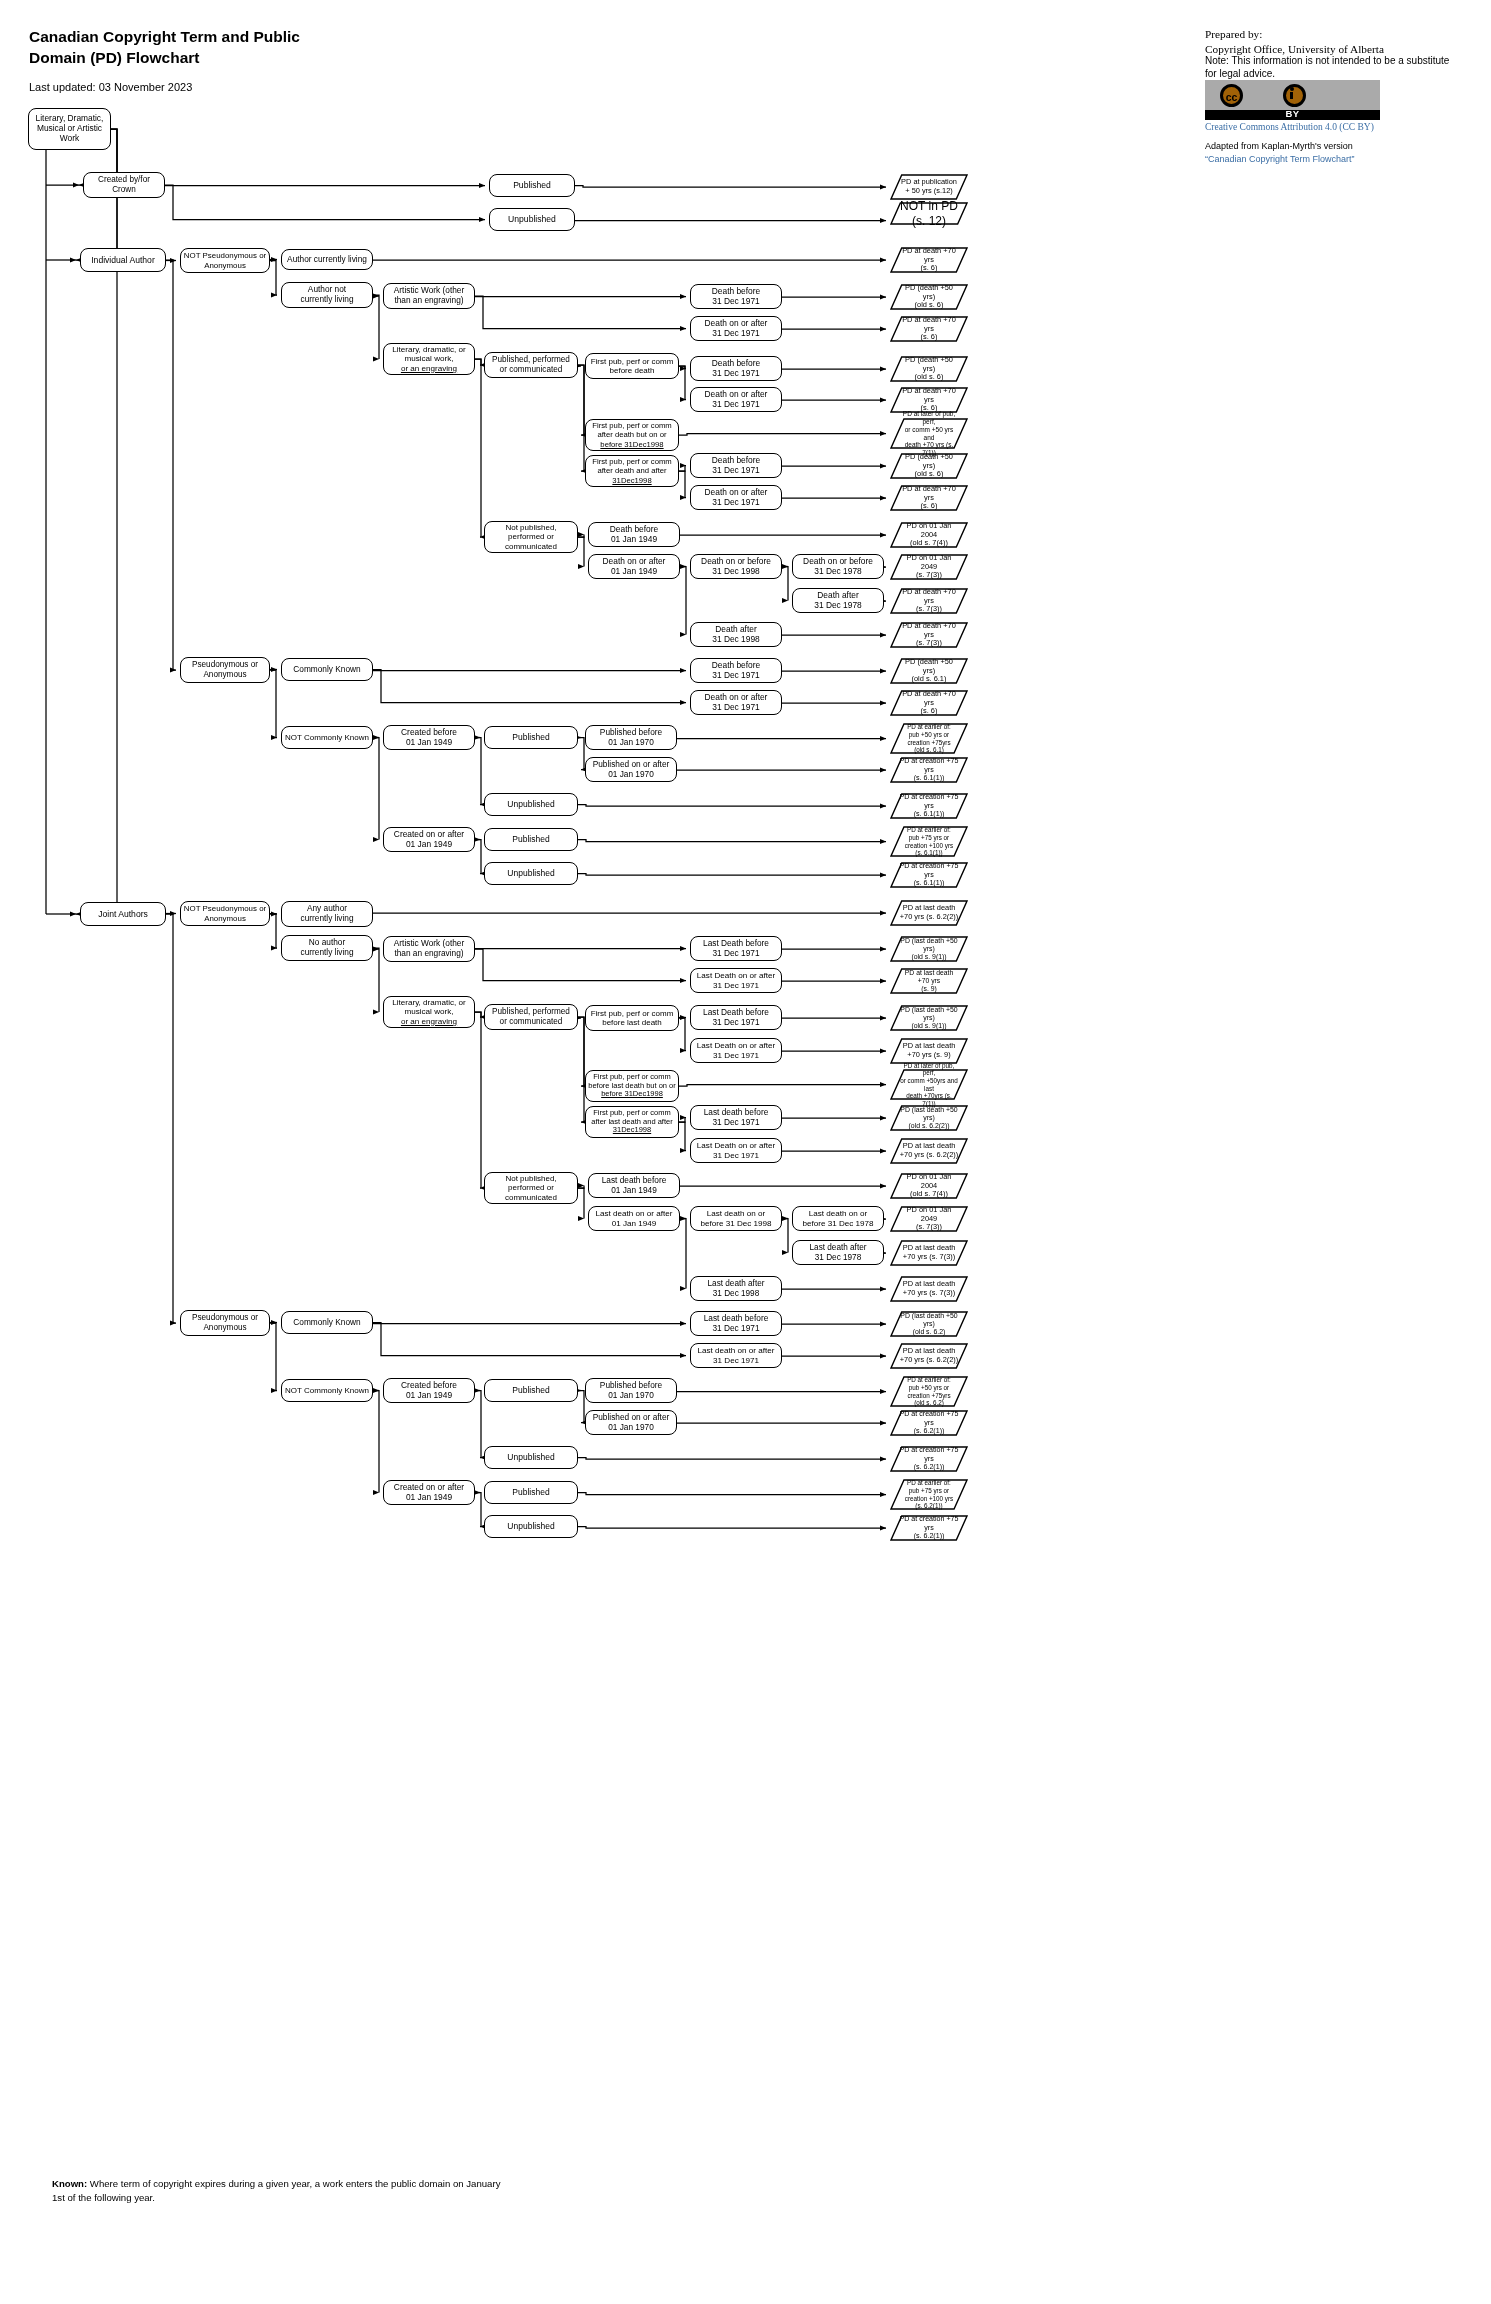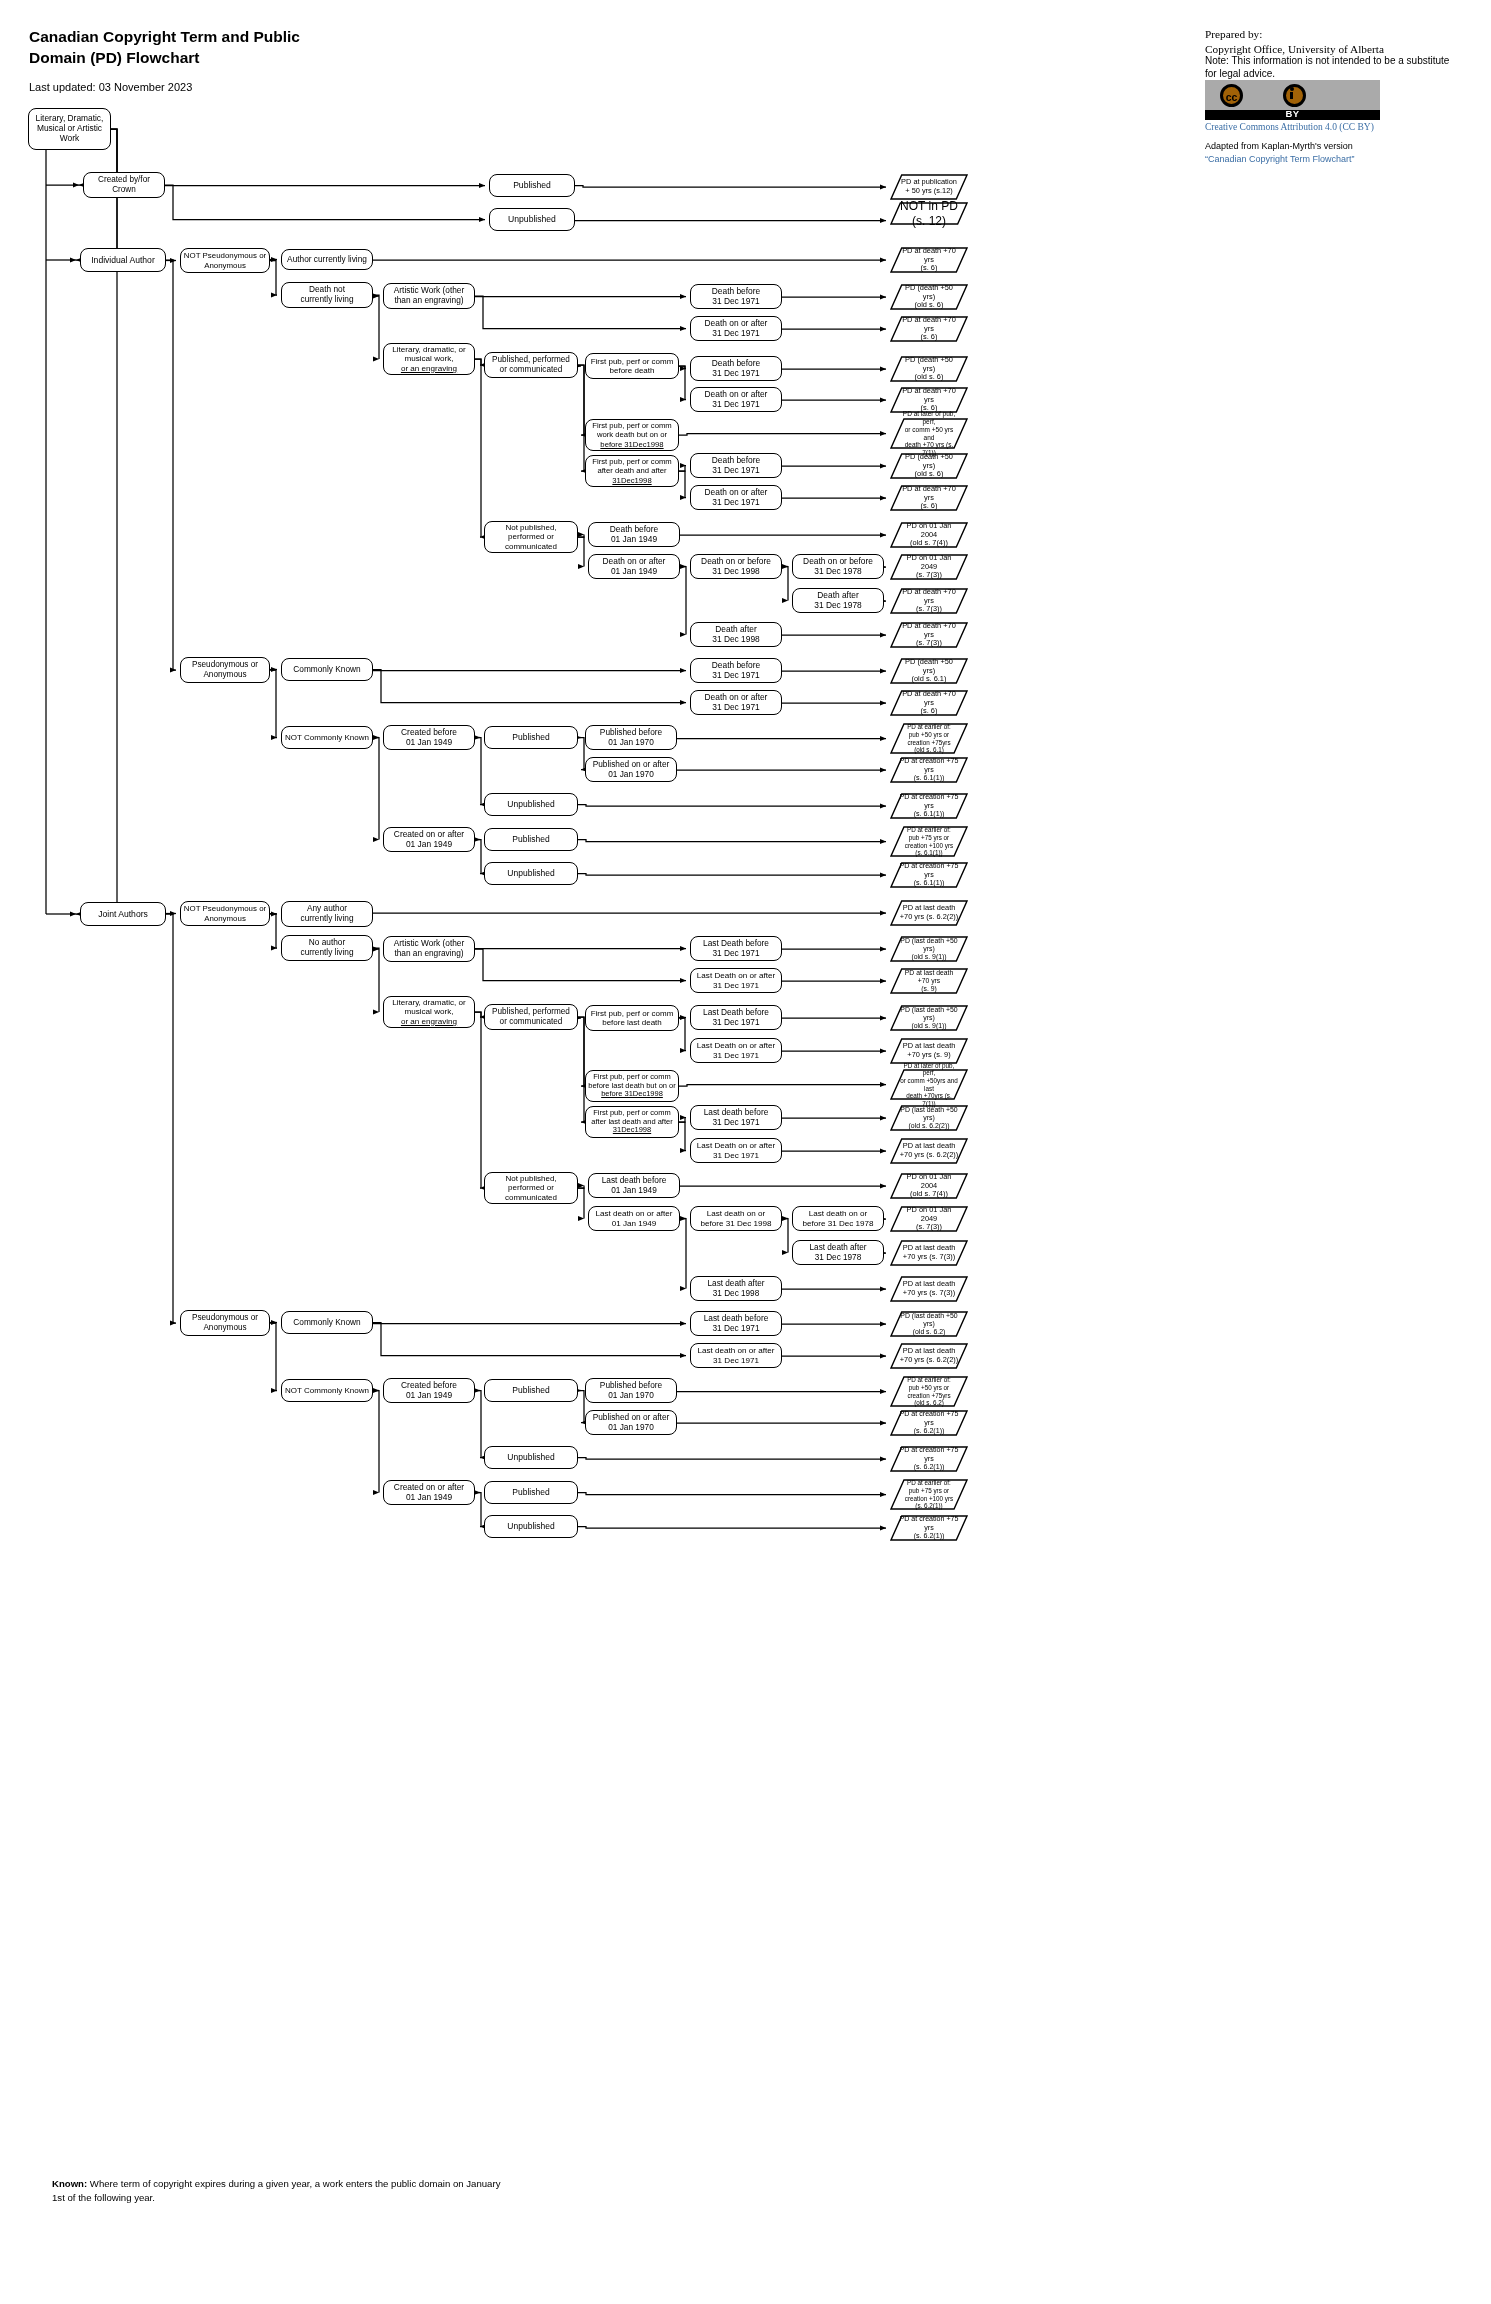--- a/index.html
+++ b/index.html
@@ -222,21 +222,21 @@
       <div class="node" style="left: 80px; top: 248px; width: 86px; height: 24px; font-size: 8.6px;">
         <div><span>Individual Author</span></div>
       </div>
       <div class="node" style="left: 180px; top: 248px; width: 90px; height: 25px; font-size: 7.9px;">
         <div><span>NOT Pseudonymous or</span><br><span>Anonymous</span></div>
       </div>
       <div class="node" style="left: 281px; top: 249px; width: 92px; height: 21px; font-size: 8.3px;">
         <div><span>Author currently living</span></div>
       </div>
       <div class="node" style="left: 281px; top: 282px; width: 92px; height: 26px; font-size: 8.3px;">
-        <div><span>Death not</span><br><span>currently living</span></div>
+        <div><span>Author not</span><br><span>currently living</span></div>
       </div>
       <div class="node" style="left: 383px; top: 283px; width: 92px; height: 26px; font-size: 8.3px;">
         <div><span>Artistic Work (other</span><br><span>than an engraving)</span></div>
       </div>
       <div class="node" style="left: 383px; top: 343px; width: 92px; height: 32px; font-size: 8.1px;">
         <div><span>Literary, dramatic, or</span><br><span>musical work,</span><br><span class="u">or an engraving</span></div>
       </div>
       <div class="node" style="left: 484px; top: 352px; width: 94px; height: 26px; font-size: 8.2px;">
         <div><span>Published, performed</span><br><span>or communicated</span></div>
       </div>
@@ -249,21 +249,21 @@
       <div class="node" style="left: 690px; top: 316px; width: 92px; height: 25px; font-size: 8.4px;">
         <div><span>Death on or after</span><br><span>31 Dec 1971</span></div>
       </div>
       <div class="node" style="left: 690px; top: 356px; width: 92px; height: 25px; font-size: 8.4px;">
         <div><span>Death before</span><br><span>31 Dec 1971</span></div>
       </div>
       <div class="node" style="left: 690px; top: 387px; width: 92px; height: 25px; font-size: 8.4px;">
         <div><span>Death on or after</span><br><span>31 Dec 1971</span></div>
       </div>
       <div class="node" style="left: 585px; top: 419px; width: 94px; height: 32px; font-size: 7.7px;">
-        <div><span>First pub, perf or comm</span><br><span>work death but on or</span><br><span class="u">before 31Dec1998</span></div>
+        <div><span>First pub, perf or comm</span><br><span>after death but on or</span><br><span class="u">before 31Dec1998</span></div>
       </div>
       <div class="node" style="left: 585px; top: 455px; width: 94px; height: 32px; font-size: 7.7px;">
         <div><span>First pub, perf or comm</span><br><span>after death and after</span><br><span class="u">31Dec1998</span></div>
       </div>
       <div class="node" style="left: 690px; top: 453px; width: 92px; height: 25px; font-size: 8.4px;">
         <div><span>Death before</span><br><span>31 Dec 1971</span></div>
       </div>
       <div class="node" style="left: 690px; top: 485px; width: 92px; height: 25px; font-size: 8.4px;">
         <div><span>Death on or after</span><br><span>31 Dec 1971</span></div>
       </div>

